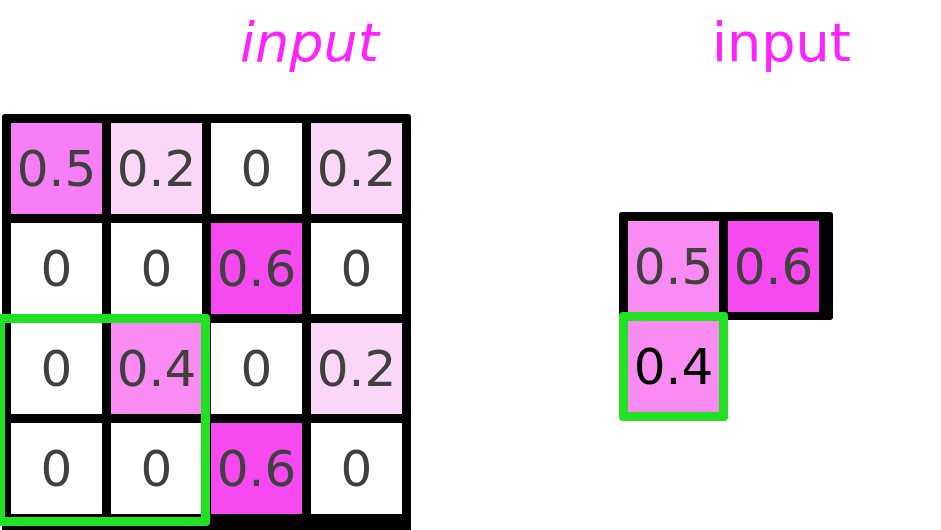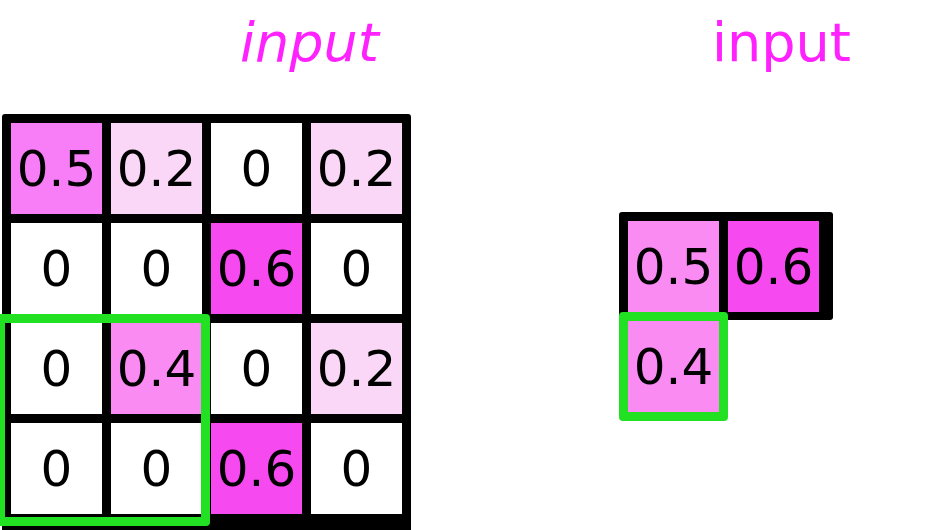--- a/index.html
+++ b/index.html
@@ -39,21 +39,21 @@
     background: #000000;
     border-radius: 3px;
   }
 
   .cell {
     position: absolute;
     box-sizing: border-box;
     display: flex;
     align-items: center;
     justify-content: center;
-    color: #000000;
+    color: #404040;
     font-size: 50px;
     line-height: 1;
     font-family: "DejaVu Sans", sans-serif;
     overflow: hidden;
     user-select: none;
   }
 
   
   #input-grid {
     left: 2px;

